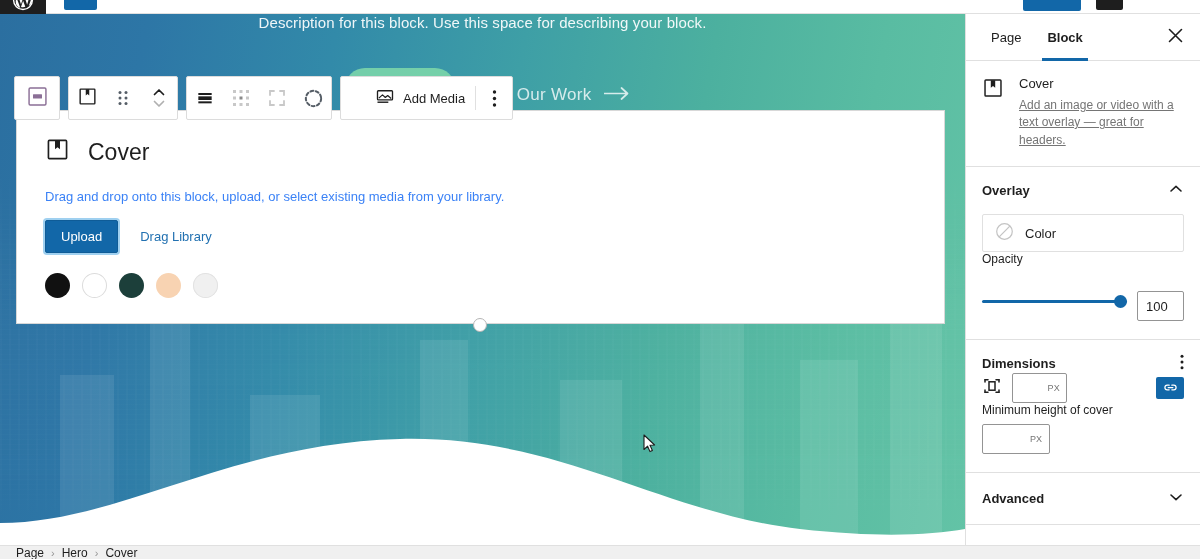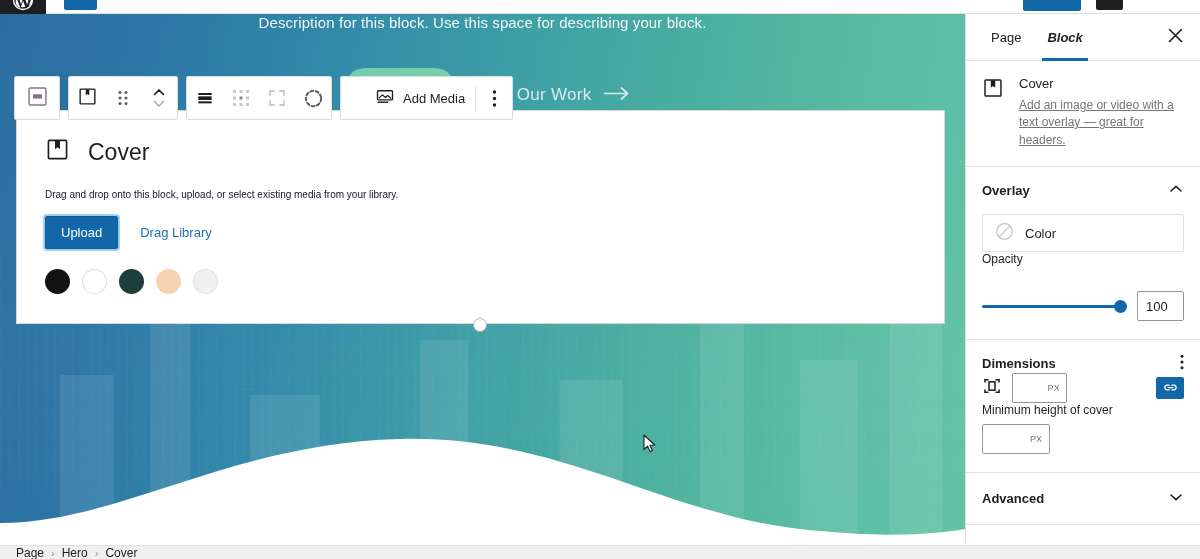--- a/index.html
+++ b/index.html
@@ -97,21 +97,21 @@
   
   .placeholder {
     position: absolute; top: 110px; left: 16px; width: 929px; height: 214px;
     background: #fff; border: 1px solid #d8d8d8; z-index: 20;
     padding: 26px 28px;
   }
   .ph-title {
     display: flex; align-items: center; gap: 18px;
     font-size: 23px; color: #1e1e1e; font-weight: 400; margin-bottom: 21px;
   }
-  .ph-instr { font-size: 10px; color: #0f172a; margin-bottom: 16px; }
+  .ph-instr { font-size: 13px; color: #3b82f6; margin-bottom: 16px; }
   .ph-actions { display: flex; align-items: center; gap: 22px; margin-bottom: 20px; }
   .btn-upload {
     background: #1267a8; color: #fff; border: 1px solid #0f5c97;
     box-shadow: 0 0 0 2px #9fd0f0;
     font-size: 13px; padding: 8px 15px; border-radius: 2px; cursor: pointer;
     font-family: "Liberation Sans", sans-serif;
   }
   .link-medialib { color: #2271b1; font-size: 13px; cursor: pointer; }
   .swatches { display: flex; gap: 12px; }
   .swatch { width: 25px; height: 25px; border-radius: 50%; cursor: pointer; }
@@ -127,21 +127,21 @@
     background: #fff; border-left: 1px solid #e0e0e0; overflow: hidden;
   }
   .sb-tabs {
     height: 47px; display: flex; align-items: stretch; position: relative;
     border-bottom: 1px solid #e0e0e0; padding-left: 12px;
   }
   .sb-tab {
     display: flex; align-items: center; padding: 0 13px; font-size: 13px;
     color: #1e1e1e; cursor: pointer; position: relative;
   }
-  .sb-tab.active { font-weight: 600; font-style: italic; }
+  .sb-tab.active { font-weight: 600; }
   .sb-tab.active::after {
     content: ""; position: absolute; left: 8px; right: 8px; bottom: -1px;
     height: 3px; background: #1267a8;
   }
   .sb-close {
     position: absolute; right: 10px; top: 50%; transform: translateY(-50%);
     width: 30px; height: 30px; display: flex; align-items: center; justify-content: center;
     cursor: pointer;
   }
   .sb-blockinfo { display: flex; gap: 13px; padding: 15px 16px 17px 16px; border-bottom: 1px solid #e0e0e0; }
@@ -153,21 +153,21 @@
   .sb-sechead {
     display: flex; align-items: center; justify-content: space-between;
     font-size: 13px; font-weight: 600; color: #1e1e1e; cursor: pointer;
   }
   .sb-field-label { font-size: 12px; color: #1e1e1e; margin: 0 0 7px; }
   .color-row {
     border: 1px solid #e0e0e0; border-radius: 2px; height: 38px;
     display: flex; align-items: center; gap: 11px; padding: 0 12px; cursor: pointer;
   }
   .color-row span { font-size: 13px; color: #1e1e1e; }
-  .opacity-row { display: flex; align-items: center; gap: 10px; margin-top: 25px; }
+  .opacity-row { display: flex; gap: 10px; margin-top: 25px; }
   .slider { position: relative; flex: 1; height: 20px; cursor: pointer; }
   .slider .track {
     position: absolute; top: 9px; left: 0; right: 0; height: 3px;
     background: #1267a8; border-radius: 2px;
   }
   .slider .thumb {
     position: absolute; top: 4px; right: 0; width: 13px; height: 13px;
     border-radius: 50%; background: #1267a8;
   }
   .num-input {

